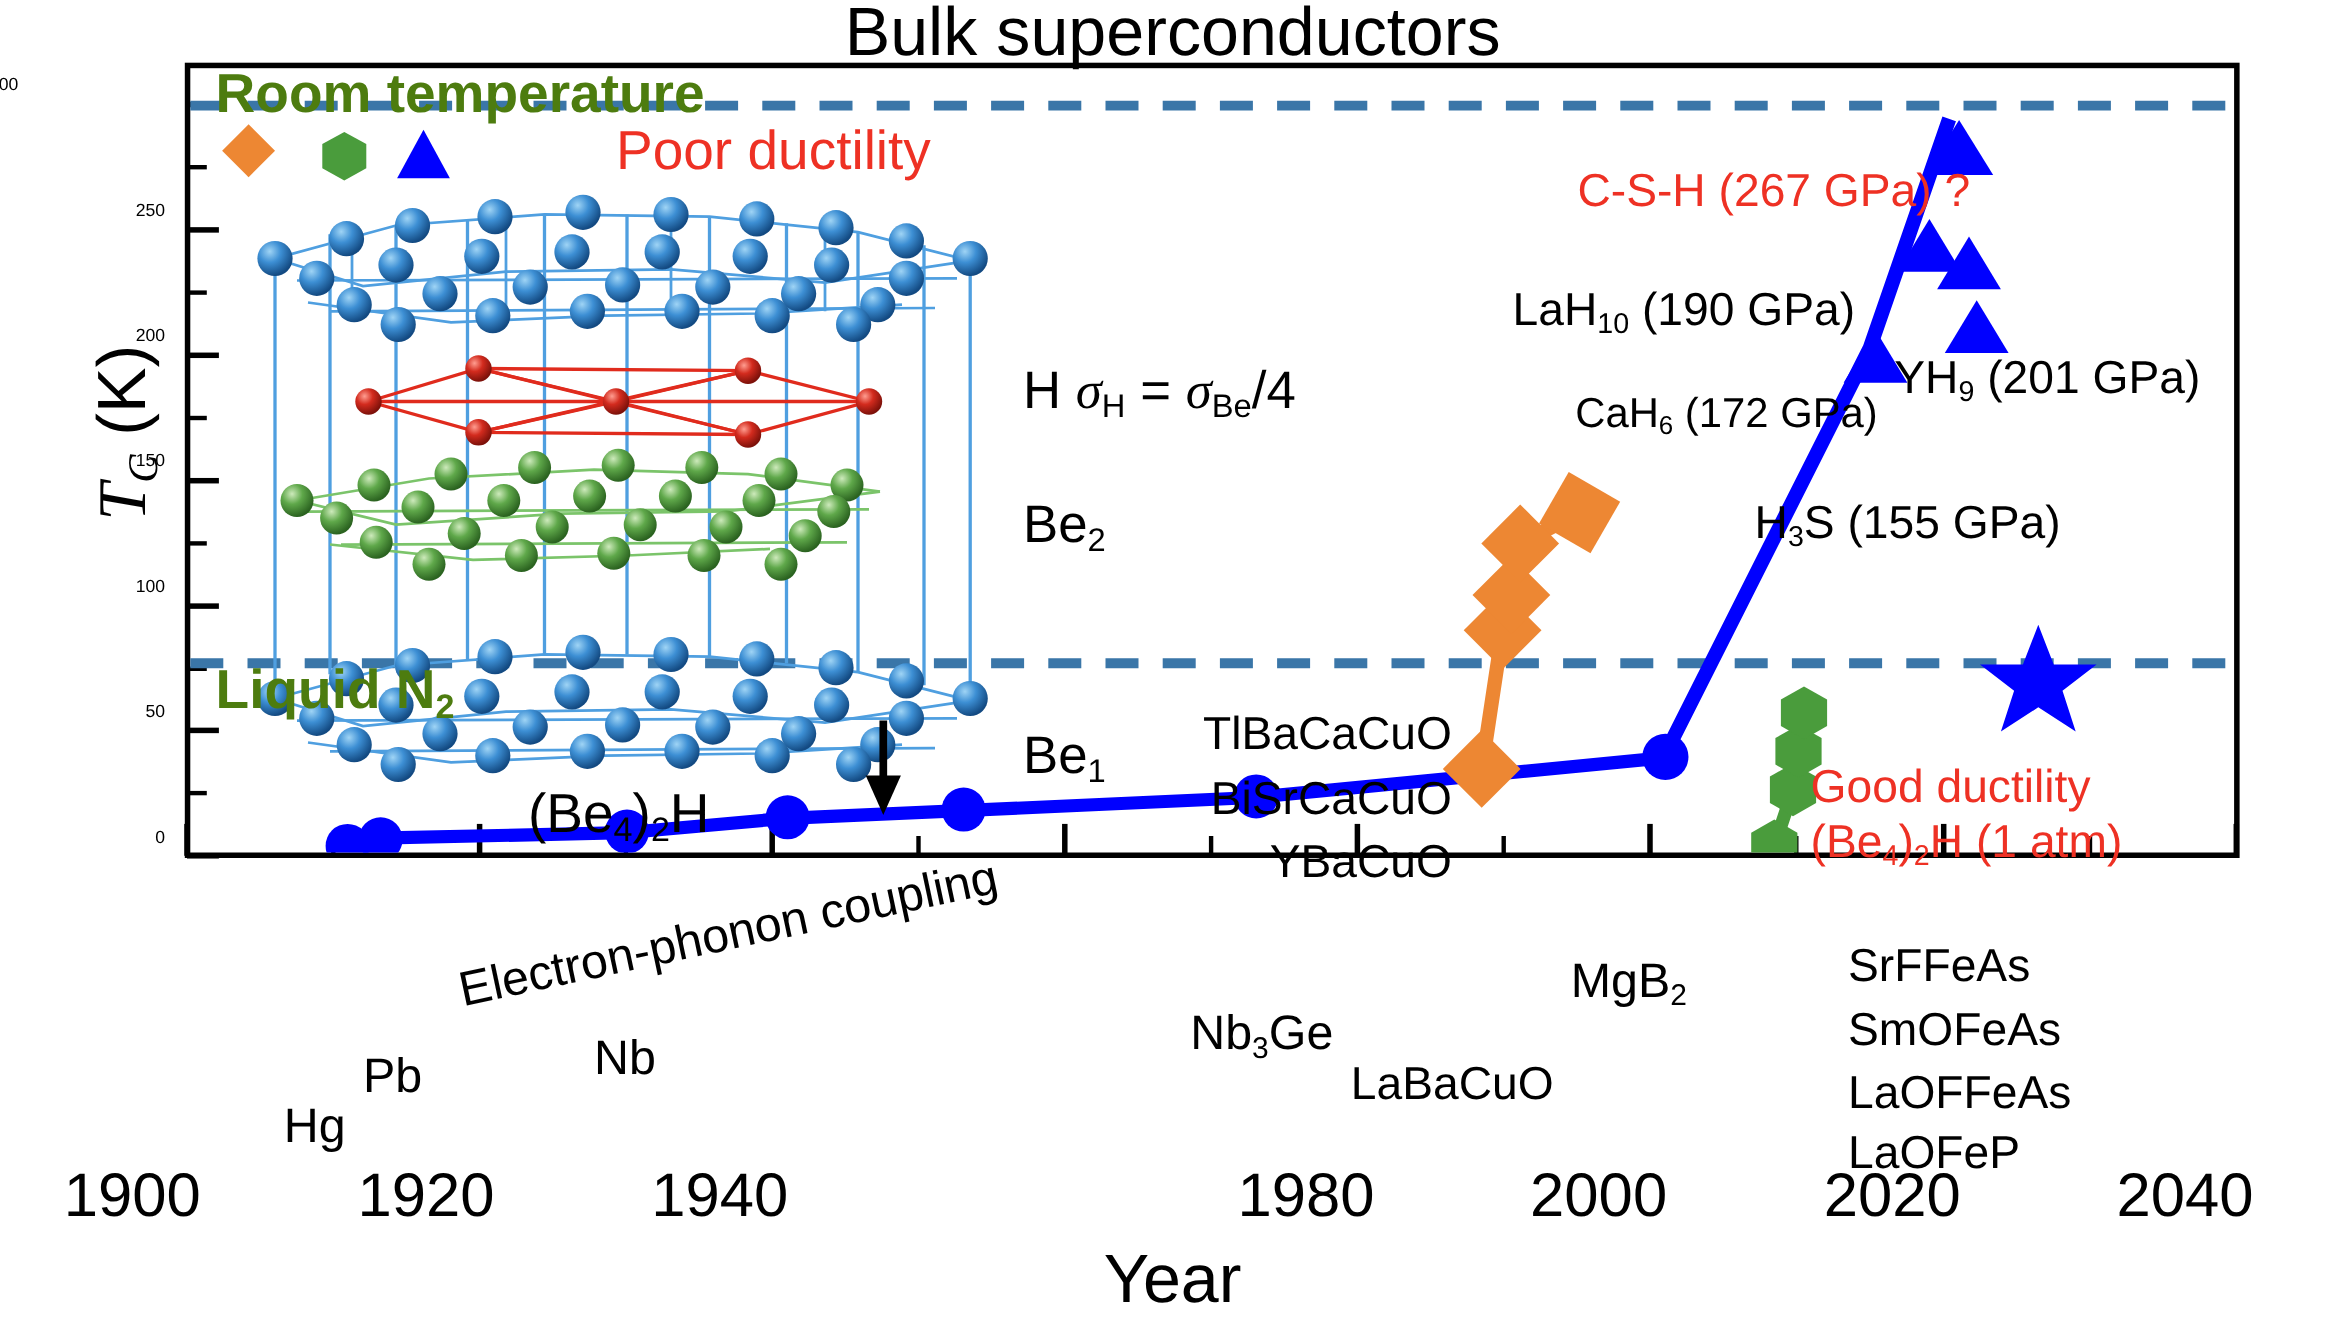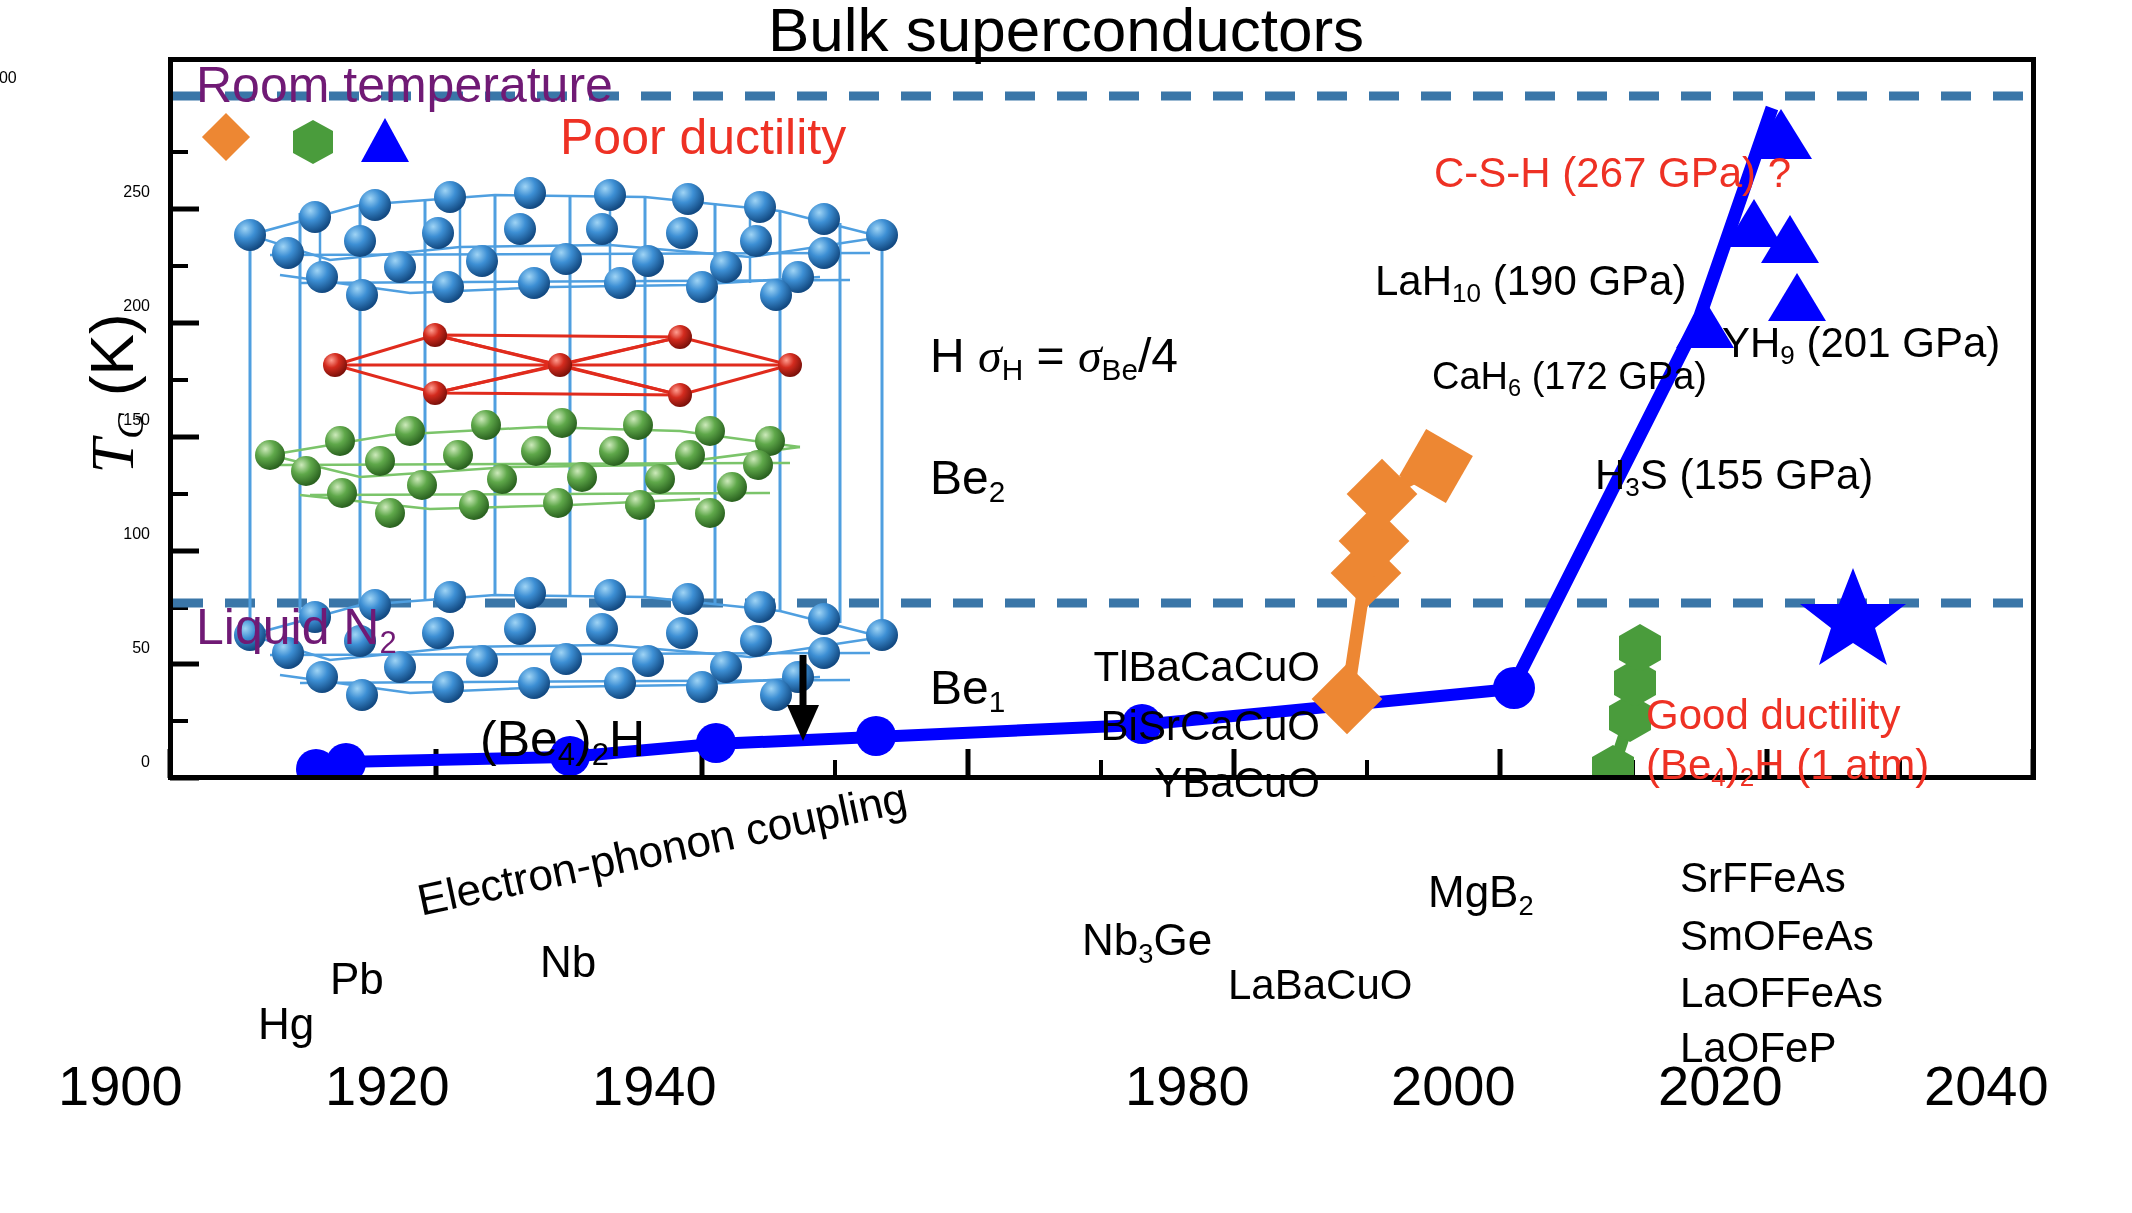--- a/index.html
+++ b/index.html
@@ -22,21 +22,21 @@
     left:-6px;top:355px;width:240px;text-align:center;
     font-size:62px;font-style:normal;
     transform:rotate(-90deg);transform-origin:center center;
   }
   #x-axis-title{left:0;right:0;top:1128px;text-align:center;font-size:62px;}
   .ital{font-style:italic;font-family:"Liberation Serif","DejaVu Serif",serif;}
   sub{font-size:0.62em;vertical-align:-0.28em;}
 
   
   .lbl{position:absolute;font-size:40px;white-space:nowrap;line-height:1.08;}
-  .lbl.blue{color:#701a75;}
+  .lbl.blue{color:#4d7c0f;font-weight:bold;}
   .lbl.red{color:#ee3124;}
   .lbl.big{font-size:46px;}
   .lbl.c{text-align:left;}
   .lbl.r{text-align:right;}
 
   
   #crystal-inset{left:210px;top:165px;width:700px;height:560px;}
 </style>
 </head>
 <body>
@@ -58,20 +58,21 @@
   </div>
 
   <div class="abs nosel xticklab" style="left:58px;top:1053px;">1900</div>
   <div class="abs nosel xticklab" style="left:325px;top:1053px;">1920</div>
   <div class="abs nosel xticklab" style="left:592px;top:1053px;">1940</div>
   <div class="abs nosel xticklab" style="left:1125px;top:1053px;">1980</div>
   <div class="abs nosel xticklab" style="left:1391px;top:1053px;">2000</div>
   <div class="abs nosel xticklab" style="left:1658px;top:1053px;">2020</div>
   <div class="abs nosel xticklab" style="left:1924px;top:1053px;">2040</div>
 
+  <div class="abs nosel" id="x-axis-title">Year</div>
 
   <svg class="layer" width="2132" height="1213">
 
     <rect x="170.5" y="59.5" width="1863" height="718" fill="none" stroke="#000" stroke-width="5"></rect>
 
     <g stroke="#000" stroke-width="5">
       <line x1="170" y1="95" x2="199" y2="95"></line>
       <line x1="170" y1="209" x2="199" y2="209"></line>
       <line x1="170" y1="323" x2="199" y2="323"></line>
       <line x1="170" y1="437" x2="199" y2="437"></line>

